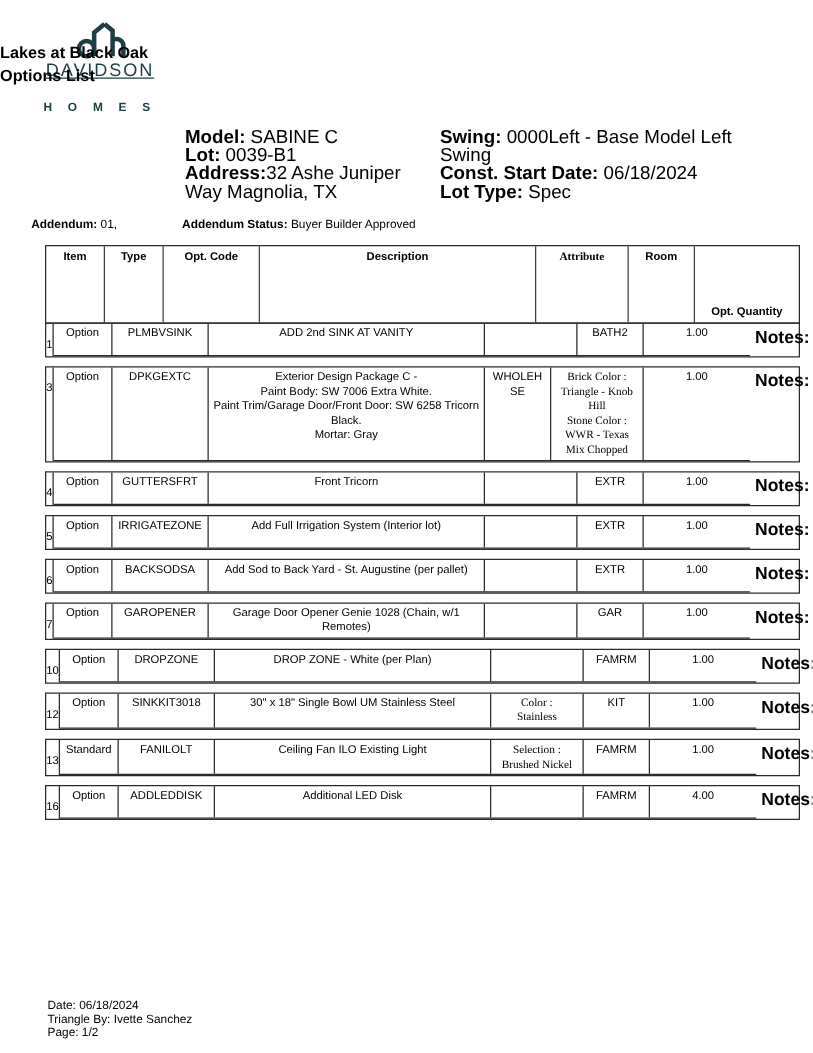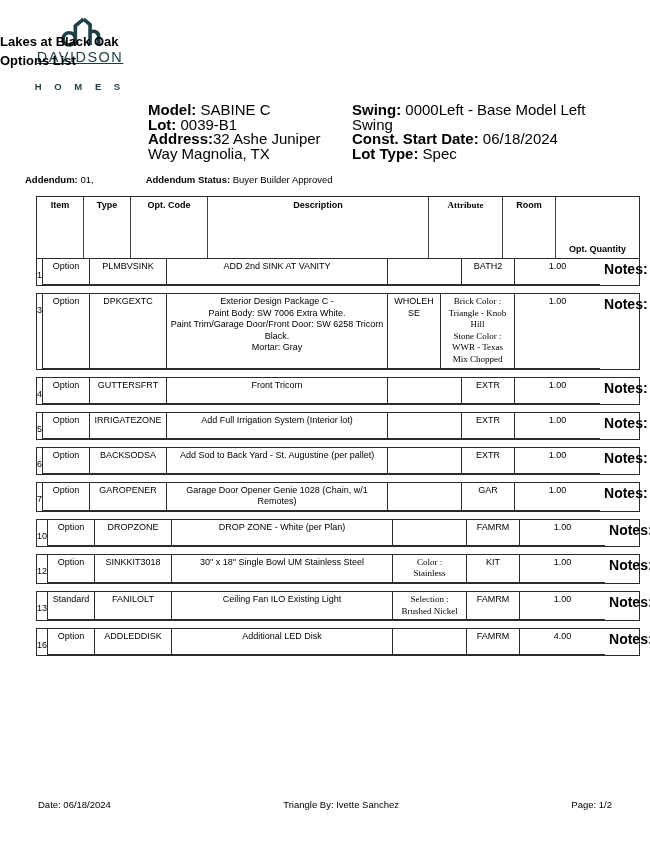--- a/index.html
+++ b/index.html
@@ -60,21 +60,21 @@
   }
   .data-row .cell:last-child { border-right: none; }
   .data-row .room-cell { overflow-wrap: anywhere; padding: 2px 4px; }
   .notes-row { min-height: 18px; padding: 2px 4px; }
   .notes-label { font-weight: 700; font-size: 14px; }
 
   
   .doc-footer {
     position: absolute; left: 0; right: 0; top: 799px;
     display: flex; justify-content: space-between;
-    padding: 0 38px; font-size: 9.5px;
+    padding: 0 38px; font-size: 9.5px; flex-direction: column;
   }
 </style>
 </head>
 <body>
 
 <div class="page">
 
   <div class="logo">
     <svg class="logo-mark" width="46" height="34" viewBox="0 0 64 46" fill="none" stroke="#1f3d45" stroke-width="5" stroke-linecap="butt" stroke-linejoin="miter">
       <circle cx="17" cy="34" r="8.5"></circle>

